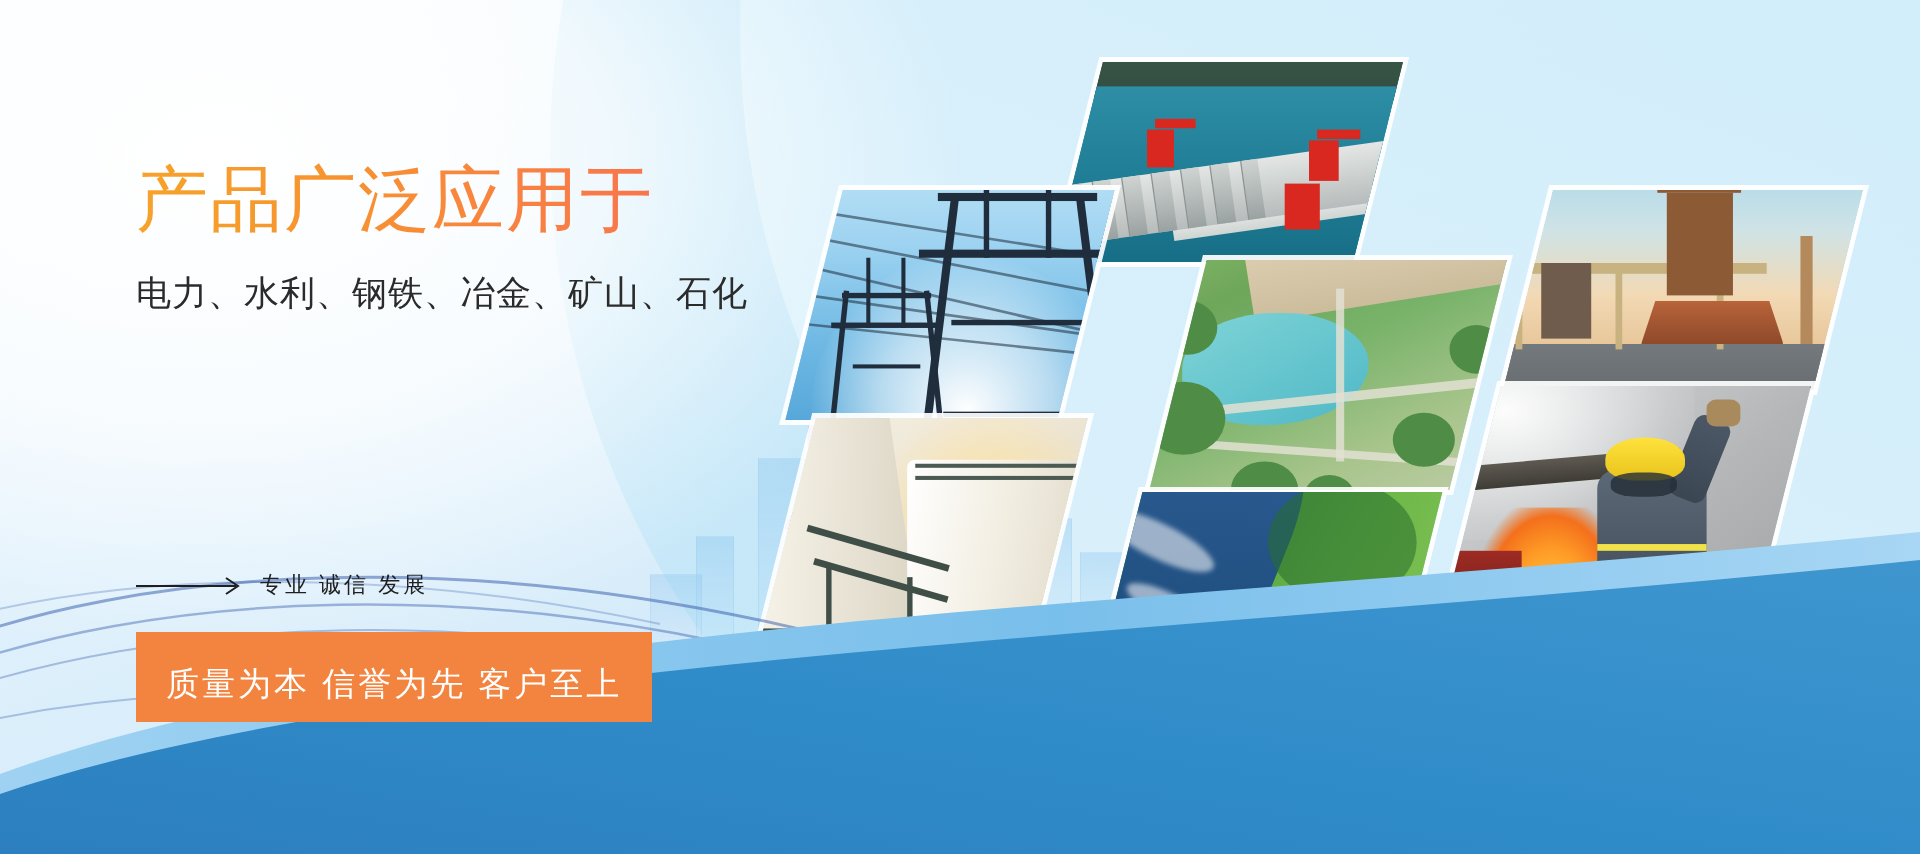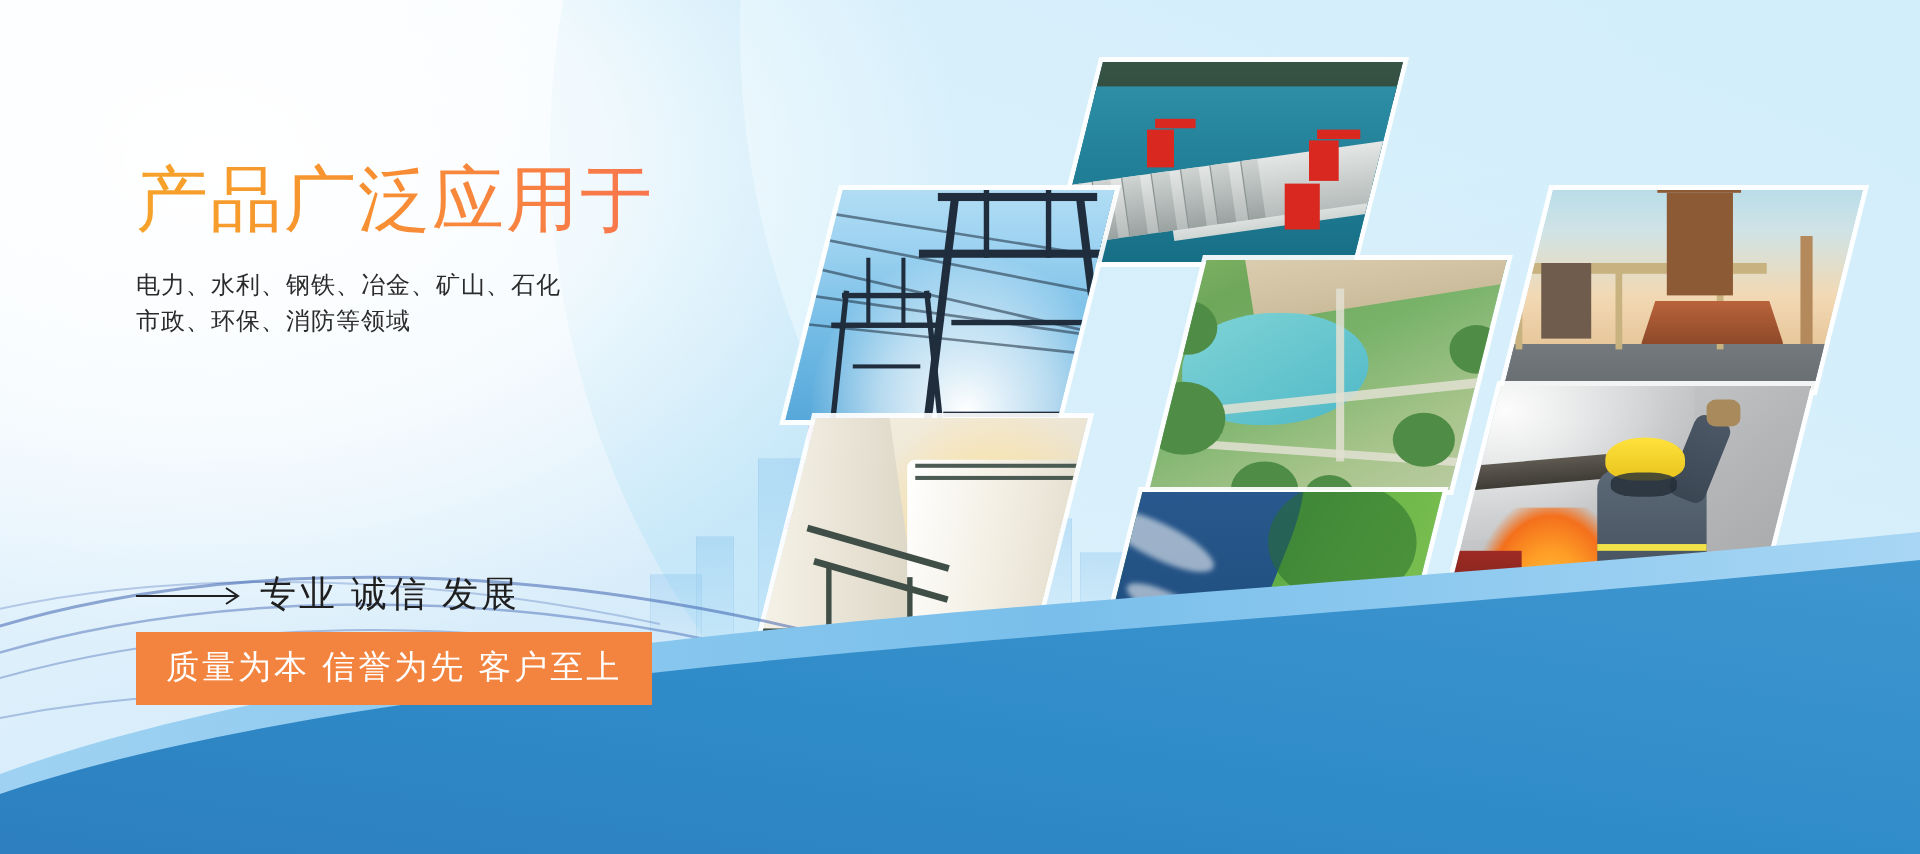--- a/index.html
+++ b/index.html
@@ -68,38 +68,38 @@
     font-size:72px; font-weight:normal; line-height:1.1;
     letter-spacing:2px;
     background:linear-gradient(90deg,#f6a32a 0%,#f7932f 28%,#f87f45 58%,#f96e50 80%,#fa6852 100%);
     -webkit-background-clip:text; background-clip:text;
     -webkit-text-fill-color:transparent; color:transparent;
     white-space:nowrap;
   }
 
   .subline{
     margin-top:28px;
-    font-size:24px; line-height:1.48; color:#2b2b2b; letter-spacing:1px;
+    font-size:35px; line-height:1.48; color:#2b2b2b; letter-spacing:1px;
     font-weight:normal;
   }
   .subline div{ white-space:nowrap; }
 
   .slogan-row{
     position:absolute; left:136px; top:570px;
     display:flex; align-items:center; gap:14px;
   }
   .arrow-line{ display:block; }
   .slogan-text{
-    font-size:36px; color:#1f1f1f; letter-spacing:3px; white-space:nowrap;
+    font-size:22px; color:#1f1f1f; letter-spacing:3px; white-space:nowrap;
   }
 
   .badge{
     position:absolute; left:136px; top:632px;
     background:#f3843f;
-    padding:13px 30px 15px 30px;
+    padding:30px 30px 15px 30px;
     display:inline-block;
   }
   .badge span{
     color:#ffffff; font-size:33px; letter-spacing:3px; white-space:nowrap;
   }
 
   
   .collage{ position:absolute; left:0; top:0; width:1920px; height:854px; }
   .panel{
     position:absolute;
@@ -408,21 +408,20 @@
       </linearGradient>
     </defs>
     <path d="M0 300 L0 240 C 400 104, 1160 84, 1920 6 L1920 300 Z" fill="url(#wd)"></path>
   </svg>
 
   <div class="copy">
     <div class="headline">产品广泛应用于</div>
 
     <div class="subline">
       <div>电力、水利、钢铁、冶金、矿山、石化</div>
-      <div>市政、环保、消防等领域</div>
     </div>
   </div>
 
   <div class="slogan-row">
     <svg class="arrow-line" width="110" height="22" viewBox="0 0 110 22">
       <line x1="0" y1="12" x2="100" y2="12" stroke="#1f1f1f" stroke-width="2"></line>
       <polyline points="90,4 102,12 90,20" fill="none" stroke="#1f1f1f" stroke-width="2"></polyline>
     </svg>
     <span class="slogan-text">专业  诚信  发展</span>
   </div>

